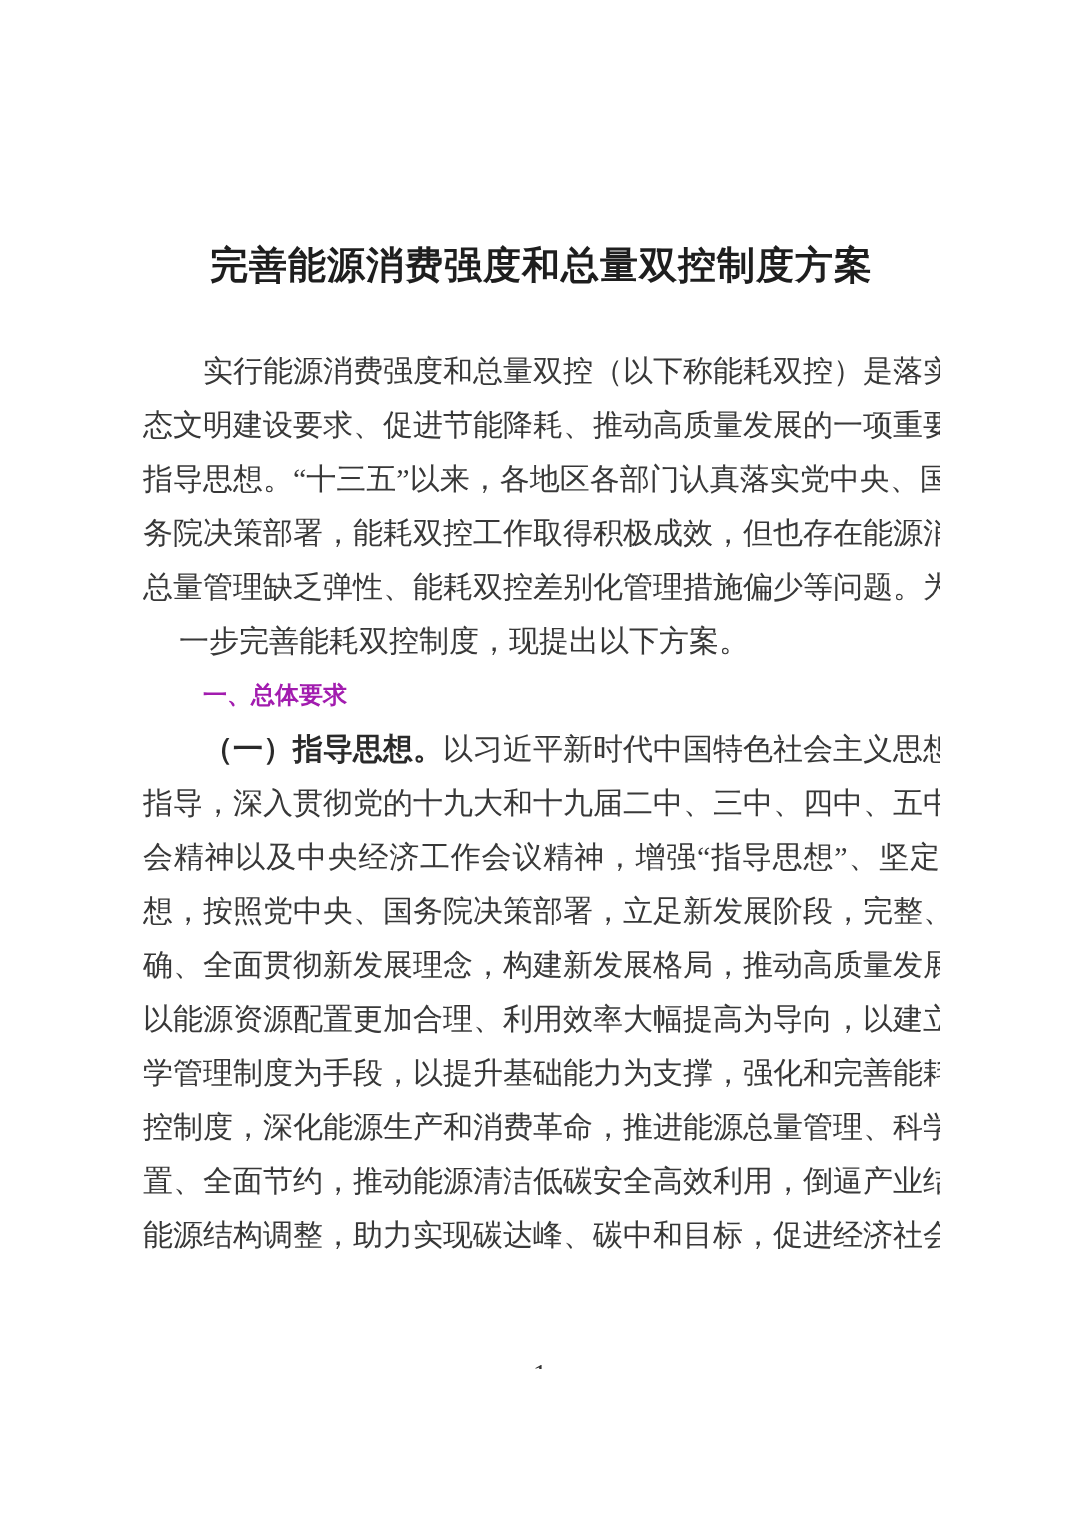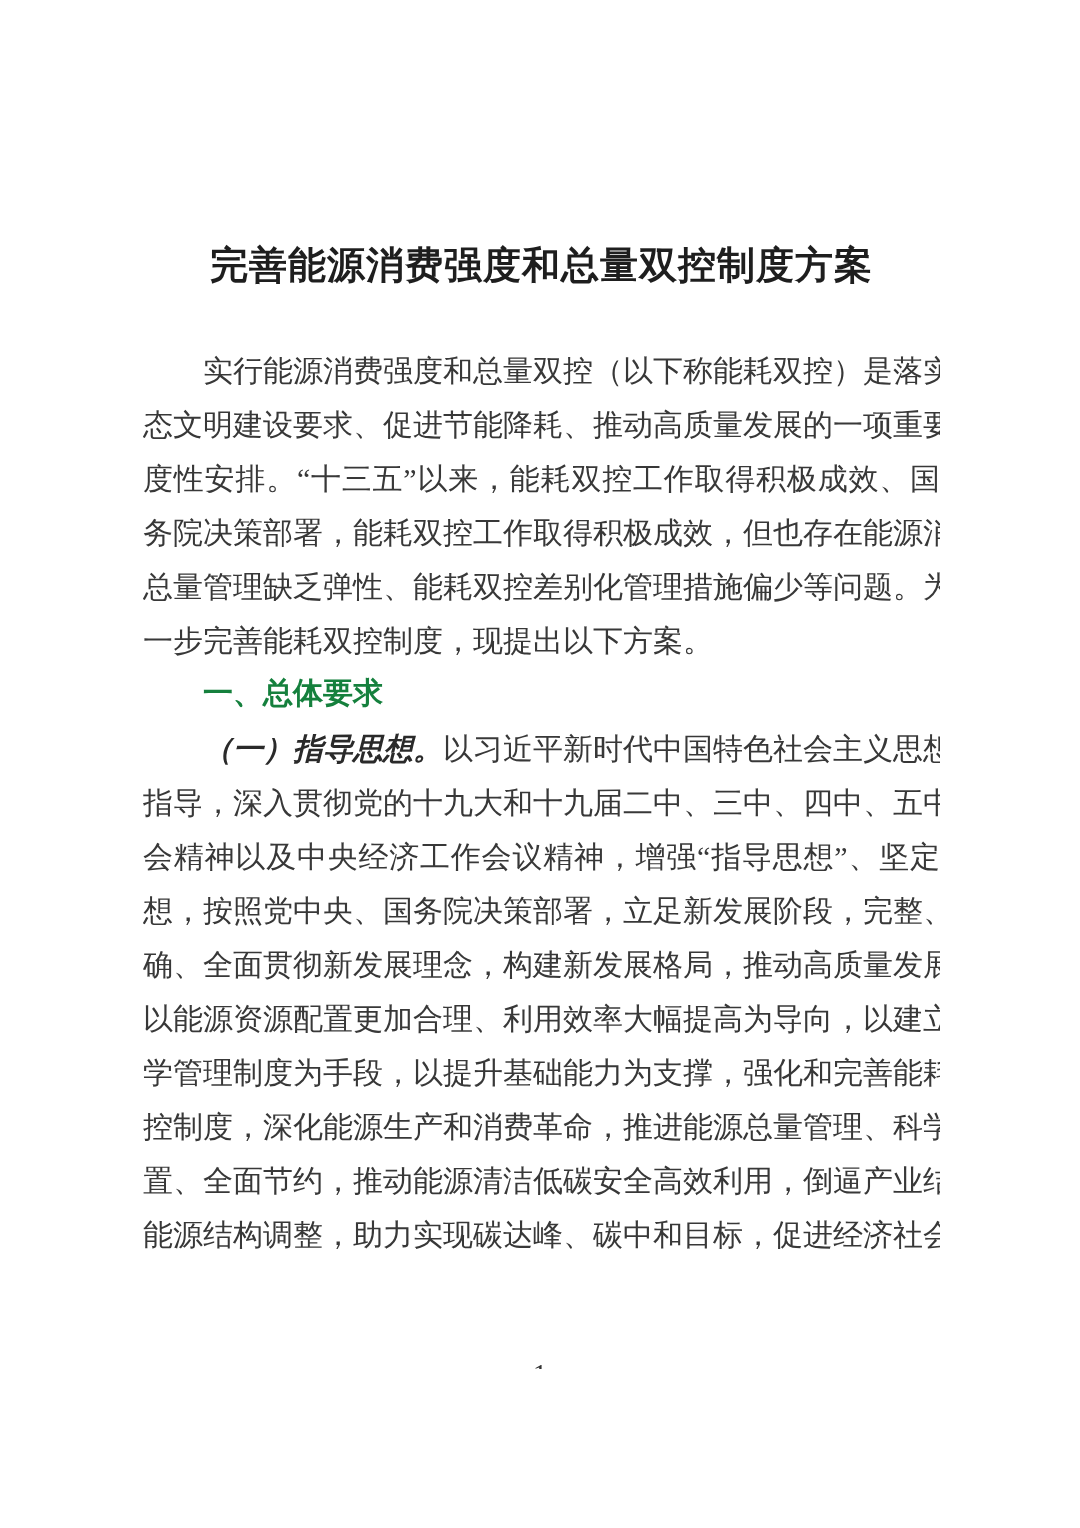--- a/index.html
+++ b/index.html
@@ -48,35 +48,35 @@
     text-align-last: justify;
     text-justify: inter-character;
     white-space: nowrap;
     overflow: hidden;
   }
   .line.indent {
     text-indent: 60px;
   }
   .line.last {
     text-align-last: left;
+    margin-left: 36px;
   }
   .lead-bold {
     font-weight: bold;
     color: #2a2a2a;
-    font-style: italic;
   }
   .section-heading {
     margin: 0;
     height: 54px;
     line-height: 54px;
-    font-size: 30px;
+    font-size: 24px;
     font-weight: bold;
-    color: #15803d;
+    color: #a21caf;
     text-indent: 60px;
-    font-family: Liberation Mono, monospace;
+    font-family: Liberation Serif, serif;
   }
   .page-number {
     position: absolute;
     left: 0;
     top: 1356px;
     width: 1080px;
     height: 36px;
     line-height: 36px;
     text-align: center;
     font-size: 28px;
@@ -86,21 +86,21 @@
 </head>
 <body>
 
 <div class="page">
   <div class="content">
     <h1 class="doc-title">完善能源消费强度和总量双控制度方案</h1>
 
     <div class="para para-first">
         <div class="line indent">实行能源消费强度和总量双控（以下称能耗双控）是落实生</div>
         <div class="line">态文明建设要求、促进节能降耗、推动高质量发展的一项重要制</div>
-        <div class="line">度性安排。“十三五”以来，能耗双控工作取得积极成效、国</div>
+        <div class="line">指导思想。“十三五”以来，各地区各部门认真落实党中央、国</div>
         <div class="line">务院决策部署，能耗双控工作取得积极成效，但也存在能源消费</div>
         <div class="line">总量管理缺乏弹性、能耗双控差别化管理措施偏少等问题。为进</div>
         <div class="line last">一步完善能耗双控制度，现提出以下方案。</div>
       </div>
 
     <h2 class="section-heading">一、总体要求</h2>
 
     <div class="para">
         <div class="line indent"><span class="lead-bold">（一）指导思想。</span>以习近平新时代中国特色社会主义思想为</div>
         <div class="line">指导，深入贯彻党的十九大和十九届二中、三中、四中、五中全</div>

